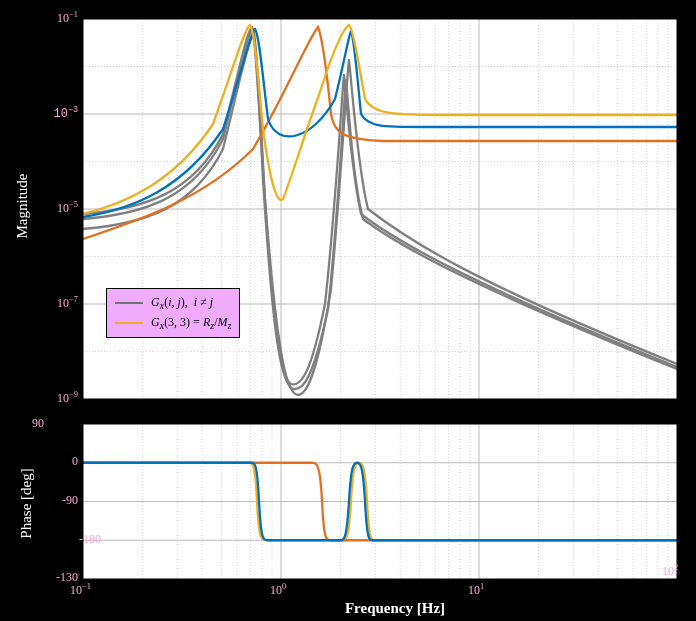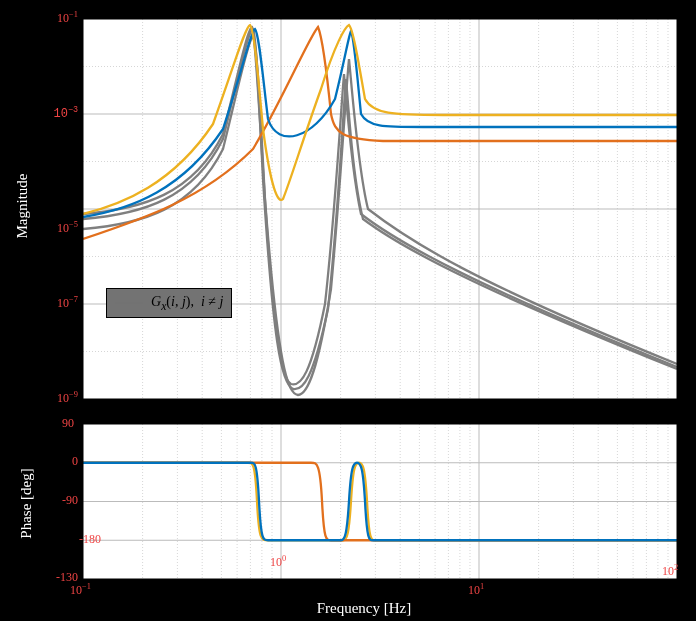--- a/index.html
+++ b/index.html
@@ -36,29 +36,29 @@
     color: #fff;
     font-size: 15px;
     text-align: center;
   }
   .ylabel {
     transform: rotate(-90deg);
     transform-origin: center;
   }
   .tick-label {
     position: absolute;
-    color: #ef4444;
+    color: #f9a8d4;
     font-size: 12px;
   }
   .legend {
     position: absolute;
-    background: #737373;
+    background: #f0abfc;
     border: 1px solid #000;
     padding: 4px 8px;
-    font-size: 14px;
+    font-size: 12px;
   }
   .legend-row {
     display: flex;
     align-items: center;
     height: 20px;
   }
   .legend-swatch {
     width: 28px;
     height: 2px;
     margin-right: 8px;
@@ -196,37 +196,41 @@
 
       <path class="curve curve-blue" d="M0,38.75 L168,38.75 C172,38.75 174,38.75 176,77 C178,116.25 180,116.25 185,116.25 L258,116.25 C262,116 264,110 266,77 C268,44 270,38.75 274,38.75 C278,38.75 280,44 282,77 C284,116.25 286,116.25 290,116.25 L594,116.25"></path>
 
       <rect x="0" y="0" width="594" height="155" fill="none" stroke="#000" stroke-width="1"></rect>
     </svg>
   </div>
 
   <div class="axis-label ylabel" style="left:-8px; top:200px; width:60px;">Magnitude</div>
   <div class="tick-label" style="left:44px; top:390px; text-align:right; width:34px;">10<sup>−9</sup></div>
   <div class="tick-label" style="left:44px; top:295px; text-align:right; width:34px;">10<sup>−7</sup></div>
-  <div class="tick-label" style="left:44px; top:200px; text-align:right; width:34px;margin-top:20px;">10<sup>−5</sup></div>
+  <div class="tick-label" style="left:44px; top:200px; text-align:right; width:34px;">10<sup>−5</sup></div>
   <div class="tick-label" style="left:44px; top:105px; text-align:right; width:34px;font-family:Liberation Mono, monospace;">10<sup>−3</sup></div>
   <div class="tick-label" style="left:44px; top:10px; text-align:right; width:34px;">10<sup>−1</sup></div>
 
   <div class="axis-label ylabel" style="left:-14px; top:495px; width:80px;">Phase [deg]</div>
   <div class="tick-label" style="left:48px; top:570px; text-align:right; width:30px;">-130</div>
   <div class="tick-label" style="left:48px; top:532px; text-align:right; width:30px;margin-left:23px;">-180</div>
   <div class="tick-label" style="left:48px; top:493px; text-align:right; width:30px;">-90</div>
   <div class="tick-label" style="left:48px; top:454px; text-align:right; width:30px;">0</div>
-  <div class="tick-label" style="left:53px; top:416px; text-align:center; width:30px;">90</div>
+  <div class="tick-label" style="left:32px; top:416px; text-align:left; width:30px;">90</div>
 
   <div class="tick-label" style="left:70px; top:582px;">10<sup>−1</sup></div>
-  <div class="tick-label" style="left:270px; top:554px;">10<sup>0</sup></div>
+  <div class="tick-label" style="left:270px; top:582px;">10<sup>0</sup></div>
   <div class="tick-label" style="left:468px; top:582px;">10<sup>1</sup></div>
   <div class="tick-label" style="left:662px; top:563px;">10<sup>2</sup></div>
-  <div class="axis-label" style="left:284px; top:600px; width:160px;">Frequency [Hz]</div>
+  <div class="axis-label" style="left:315px; top:600px; width:160px;font-weight:bold;">Frequency [Hz]</div>
 
   <div class="legend" style="left:106px; top:288px;">
     <div class="legend-row">
       <div class="legend-swatch" style="background:#727272"></div>
       <span><i>G<sub>x</sub></i>(<i>i</i>, <i>j</i>),&nbsp; <i>i</i> ≠ <i>j</i></span>
     </div>
+    <div class="legend-row">
+      <div class="legend-swatch" style="background:#edb120"></div>
+      <span><i>G<sub>x</sub></i>(3, 3) = <i>R<sub>z</sub></i>/<i>M<sub>z</sub></i></span>
+    </div>
   </div>
 
 </div>
 
 </body></html>

